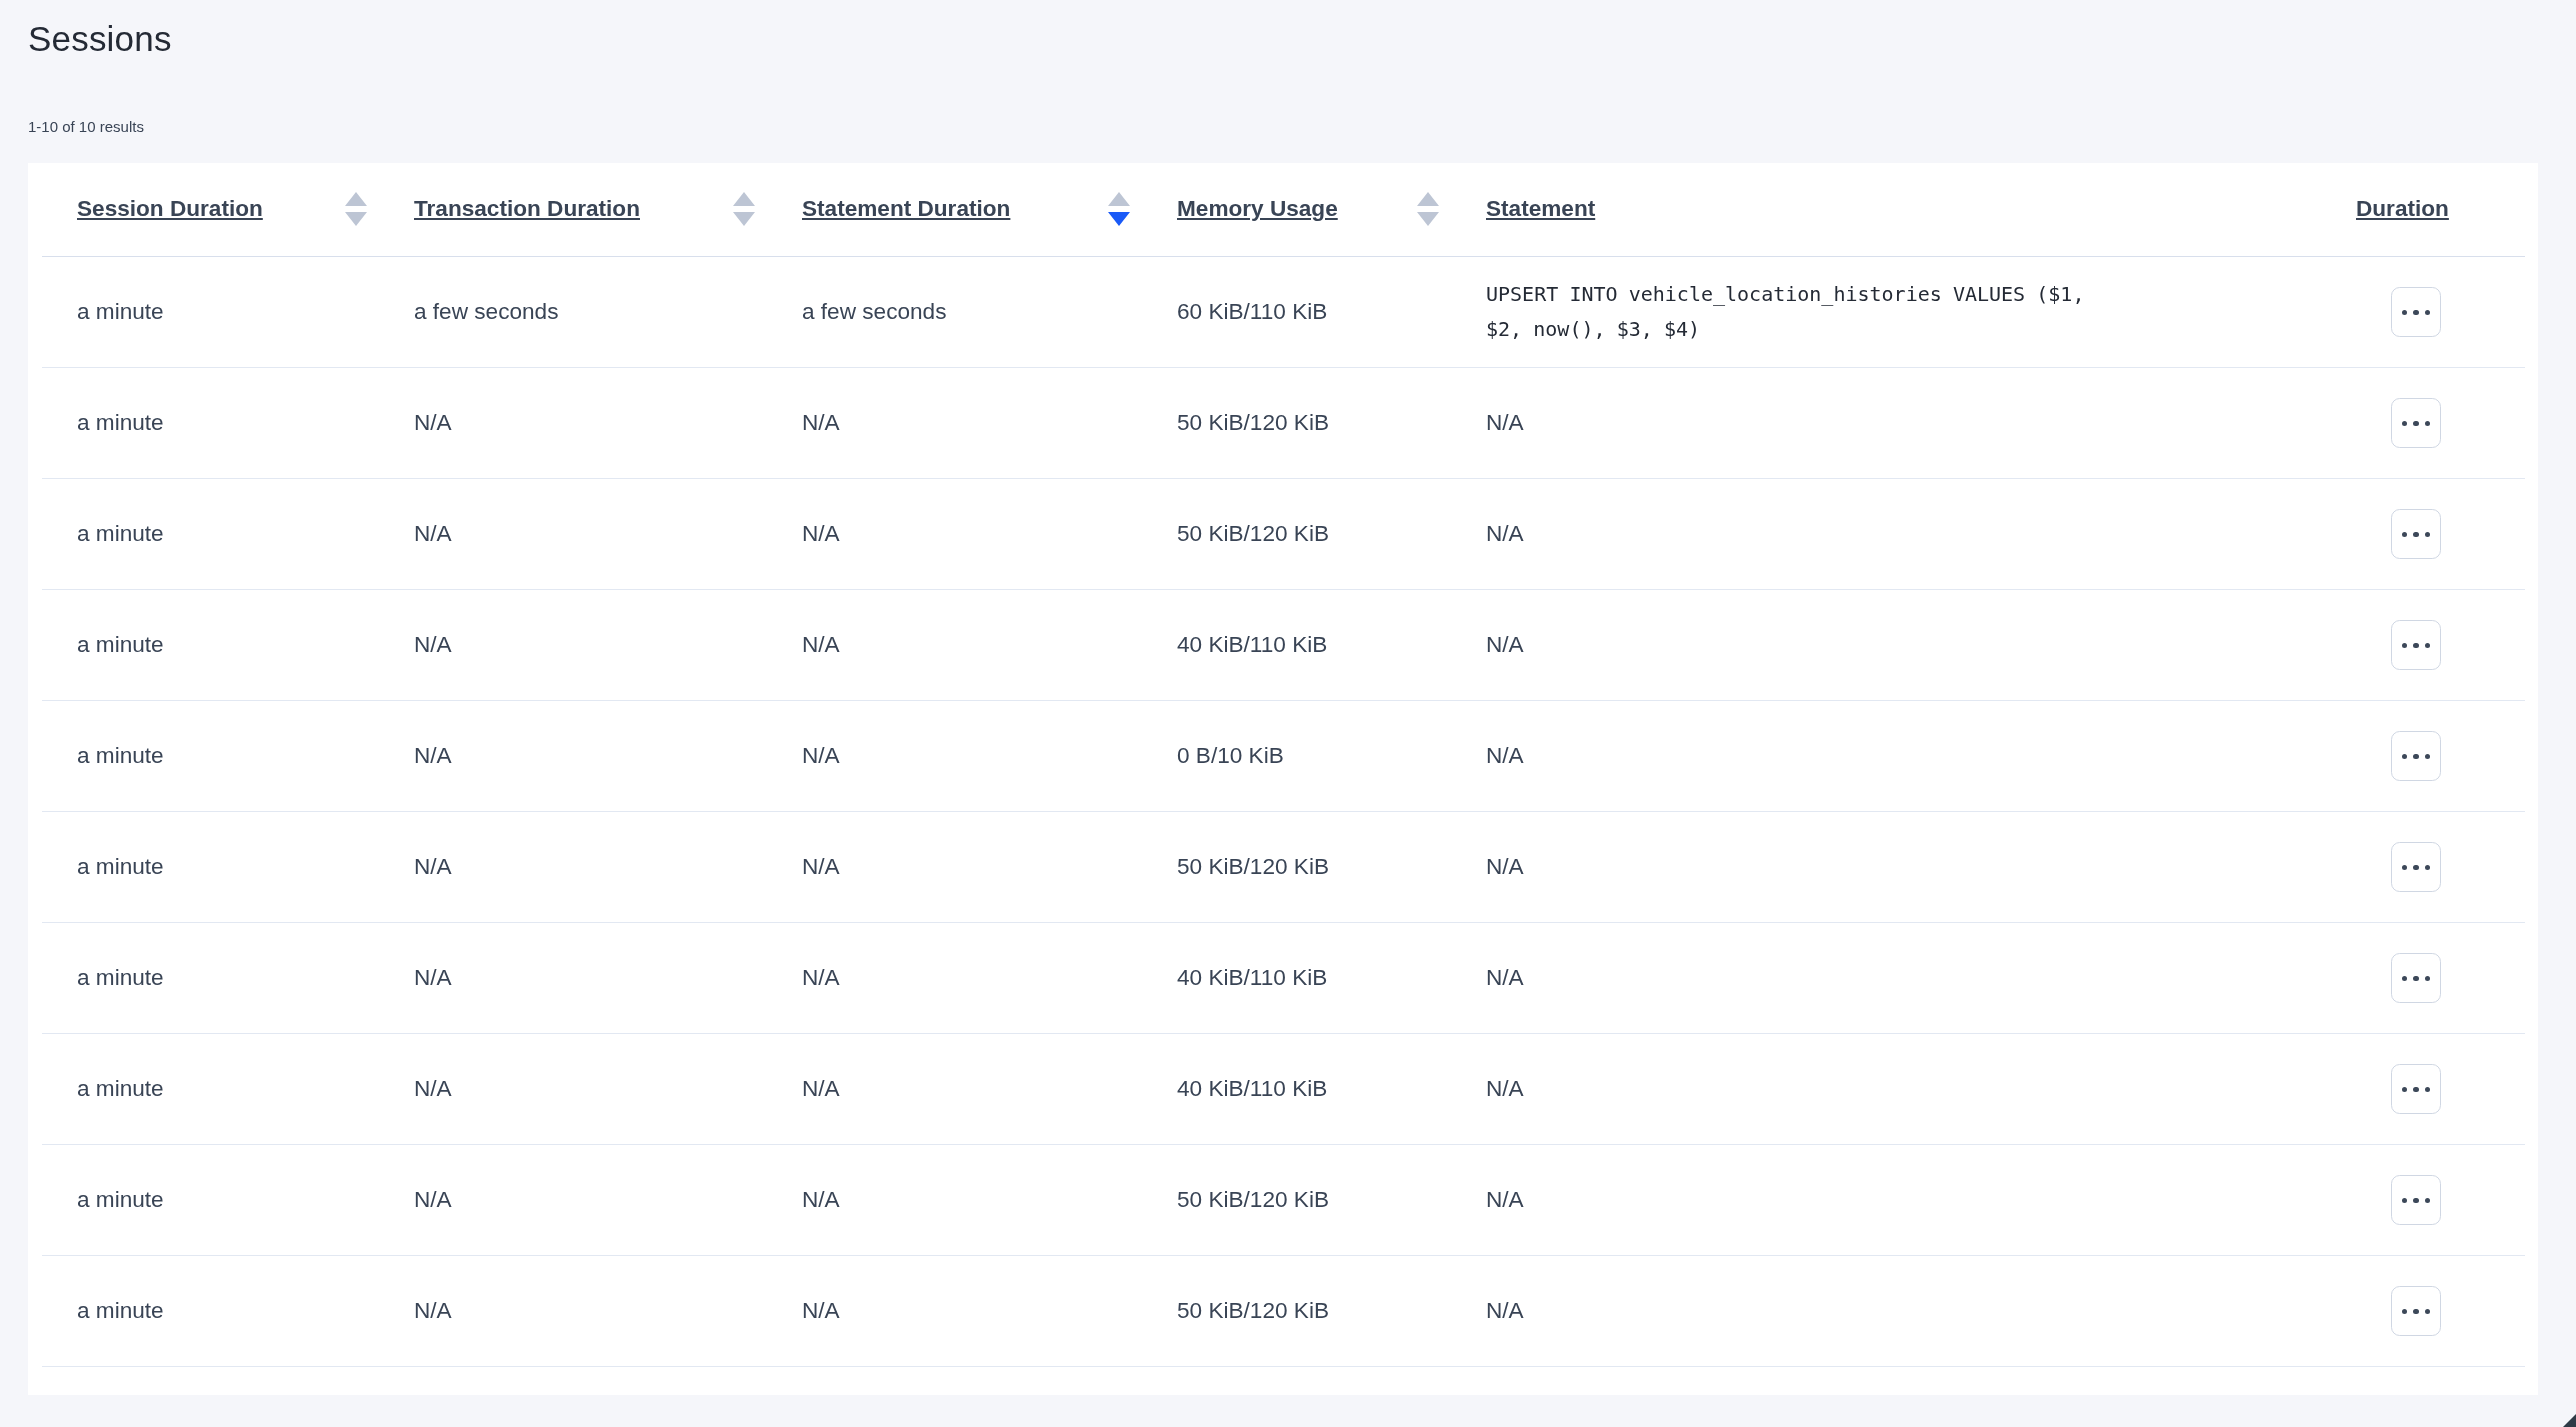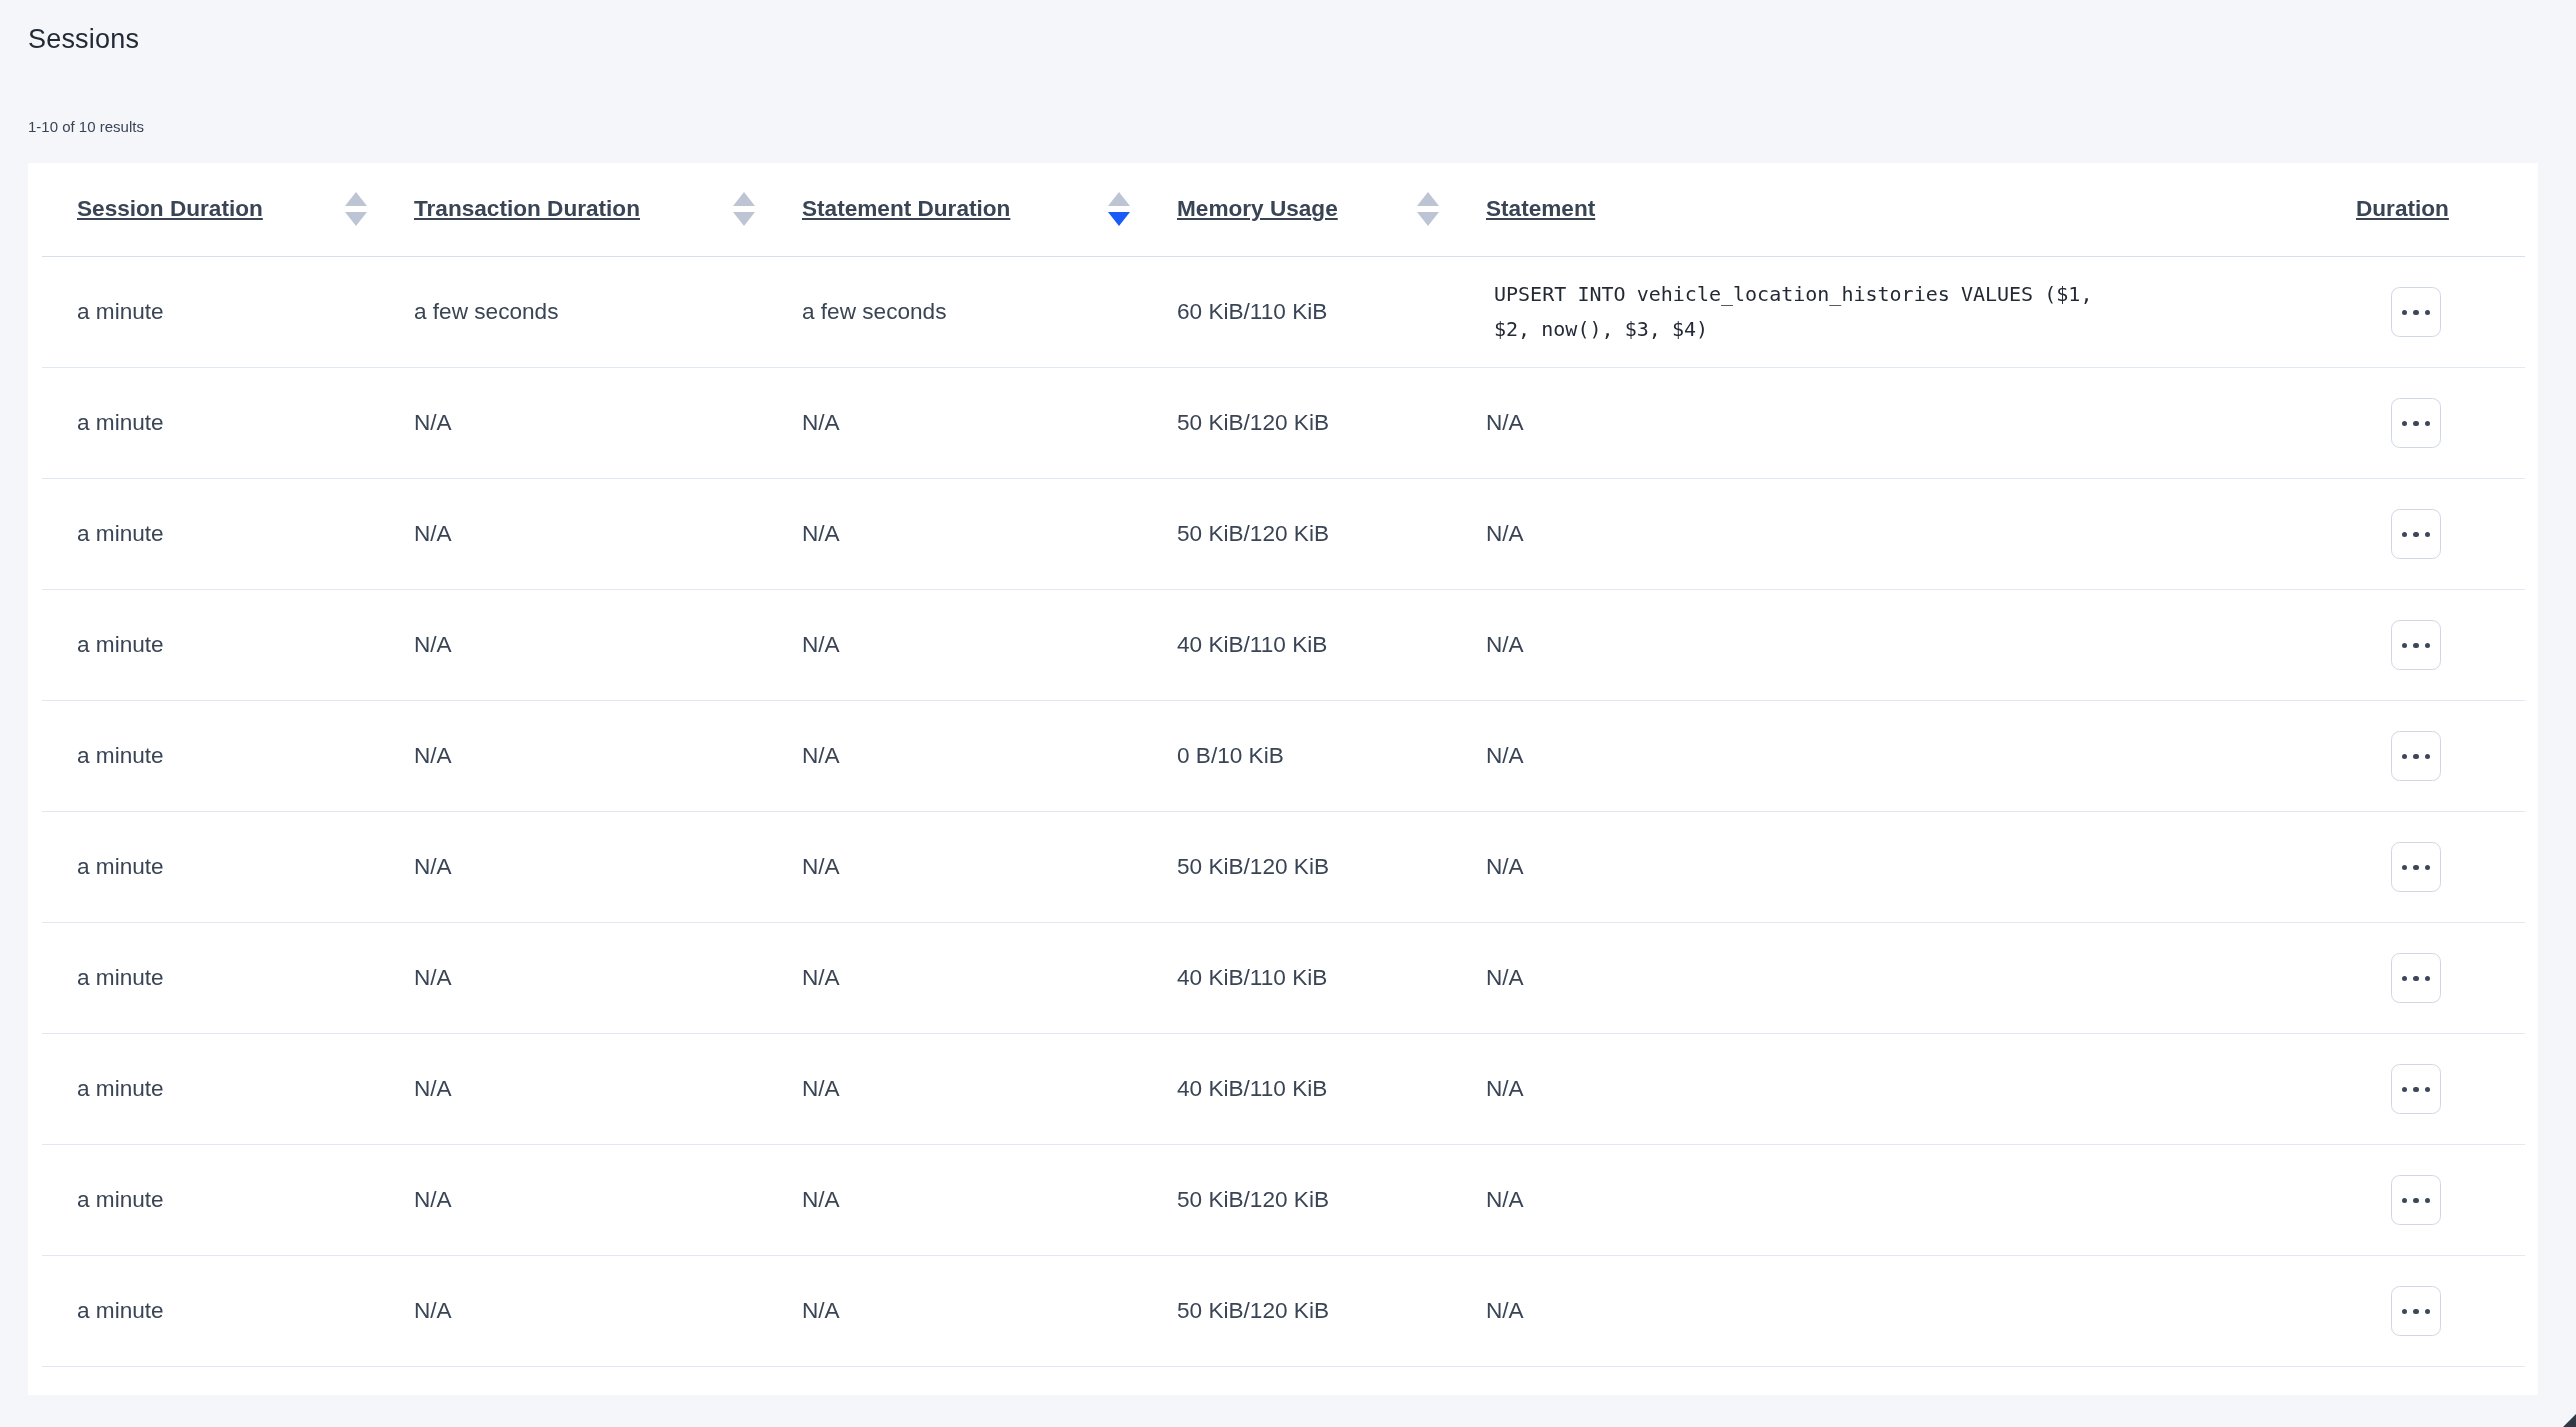--- a/index.html
+++ b/index.html
@@ -7,21 +7,21 @@
     width: 2576px; height: 1427px;
     background: #f5f6fa;
     font-family: "Liberation Sans", "DejaVu Sans", sans-serif;
     color: #394455;
     overflow: hidden;
     position: relative;
   }
   .page { padding: 14px 38px 0 28px; }
 
   .page-title {
-    font-size: 27px;
+    font-size: 35px;
     font-weight: 500;
     color: #242a35;
     line-height: 50px;
     letter-spacing: 0.2px;
   }
 
   .results-summary {
     margin-top: 50px;
     font-size: 15px;
     line-height: 26px;
@@ -92,21 +92,20 @@
   tbody td.col-actions { padding-left: 66px; }
 
   .statement-text.sql {
     font-family: "DejaVu Sans Mono", "Liberation Mono", monospace;
     font-size: 20px;
     font-weight: 500;
     line-height: 35px;
     color: #242a35;
     max-width: 52ch;
     word-spacing: -0.9px;
-    margin-left: 8px;
   }
 
   .actions-button {
     width: 50px; height: 50px;
     margin-left: 35px;
     background: #ffffff;
     border: 1.3px solid #d0d7e3;
     border-radius: 8.7px;
     display: flex;
     align-items: center;

